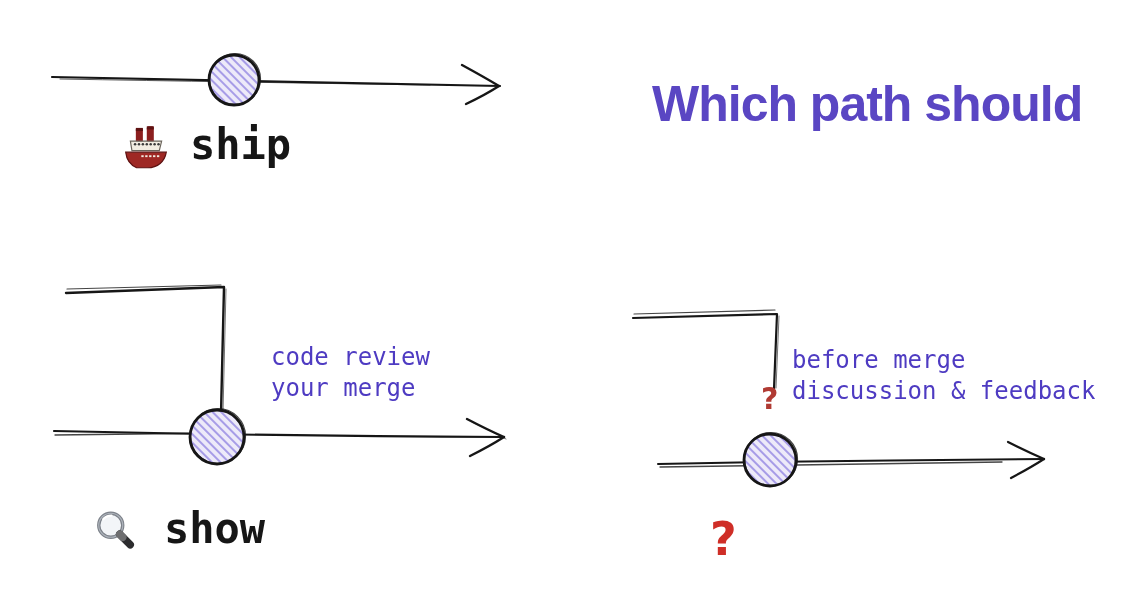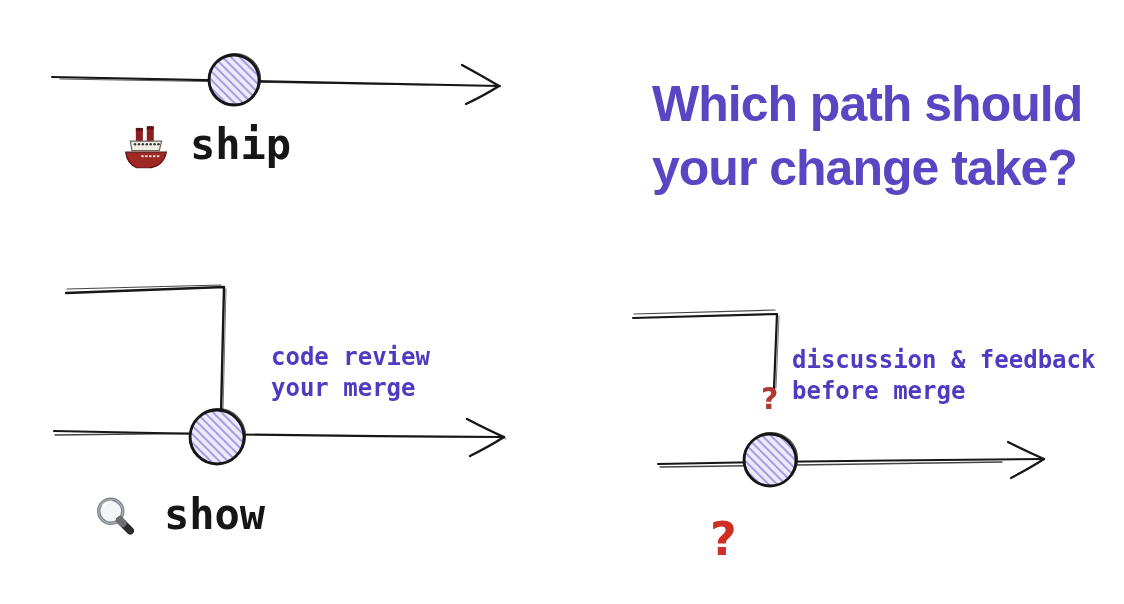--- a/index.html
+++ b/index.html
@@ -34,33 +34,33 @@
     align-items: flex-start;
     color: #161616;
   }
   .path-label .label-text {
     font-family: "DejaVu Sans Mono", monospace;
     font-weight: bold;
     font-size: 42px;
     line-height: 1;
   }
   .ship-label { left: 120px; top: 124px; gap: 18px; }
-  .show-label { left: 92px;  top: 494px; gap: 24px; }
+  .show-label { left: 92px;  top: 508px; gap: 24px; }
   .ask-label  { left: 710px; top: 516px; gap: 14px; align-items: baseline; }
   .ask-label .q-prefix {
     font-family: "DejaVu Sans", sans-serif;
     font-weight: bold;
     font-size: 46px;
     line-height: 1;
     color: #cf2e27;
   }
   .annotation {
     position: absolute;
     font-family: "DejaVu Sans Mono", monospace;
-    font-weight: bold;
+    font-weight: normal;
     font-size: 24px;
     line-height: 31px;
     color: #4e3bc2;
     white-space: nowrap;
   }
   .show-annotation { left: 271px; top: 342px; }
   .ask-annotation  { left: 792px; top: 345px; }
   .branch-question {
     position: absolute;
     left: 761px;
@@ -116,21 +116,20 @@
       <path d="M660 467 L1002 462" stroke-width="1.3" opacity="0.8"></path>
       <path d="M1008 442 Q1028 452 1044 459" stroke-width="2.2"></path>
       <path d="M1011 478 Q1030 468 1044 459" stroke-width="2.2"></path>
       <circle cx="770" cy="460" r="26" fill="url(#hatch)" stroke-width="2.8"></circle>
       <circle cx="771" cy="459" r="26.5" fill="none" stroke-width="1.2" opacity="0.8"></circle>
     </g>
   </svg>
 
   <h1 class="page-title">
     <span style="display:block">Which path should</span>
-    <span style="display:block">your change take?</span>
   </h1>
 
   <div class="path-label ship-label">
     <svg class="icon-svg" width="52" height="50" viewBox="0 0 64 64" aria-hidden="true">
       <rect x="19" y="5" width="9" height="18" rx="2" fill="#8c1f1f"></rect>
       <rect x="33" y="3" width="9" height="20" rx="2" fill="#8c1f1f"></rect>
       <rect x="19" y="5" width="9" height="4" fill="#5e1212"></rect>
       <rect x="33" y="3" width="9" height="4" fill="#5e1212"></rect>
       <path d="M12 22 L52 22 L49 34 L14 34 Z" fill="#f2ede2" stroke="#6b655c" stroke-width="1.5"></path>
       <g fill="#3a3a3a">
@@ -166,21 +165,21 @@
       <path d="M15 15 Q19 10 26 10" fill="none" stroke="#ffffff" stroke-width="3" stroke-linecap="round"></path>
       <line x1="37" y1="35" x2="51" y2="49" stroke="#2c2c2e" stroke-width="10" stroke-linecap="round"></line>
       <line x1="37" y1="35" x2="41" y2="39" stroke="#6e6e70" stroke-width="10" stroke-linecap="round"></line>
     </svg>
     <span class="label-text">show</span>
   </div>
 
   <div class="branch-question">?</div>
 
   <div class="annotation ask-annotation">
+    <span style="display:block">before merge</span>
     <span style="display:block">discussion &amp; feedback</span>
-    <span style="display:block">before merge</span>
   </div>
 
   <div class="path-label ask-label">
     <span class="q-prefix">?</span>
   </div>
 
 </div>
 
 </body></html>

